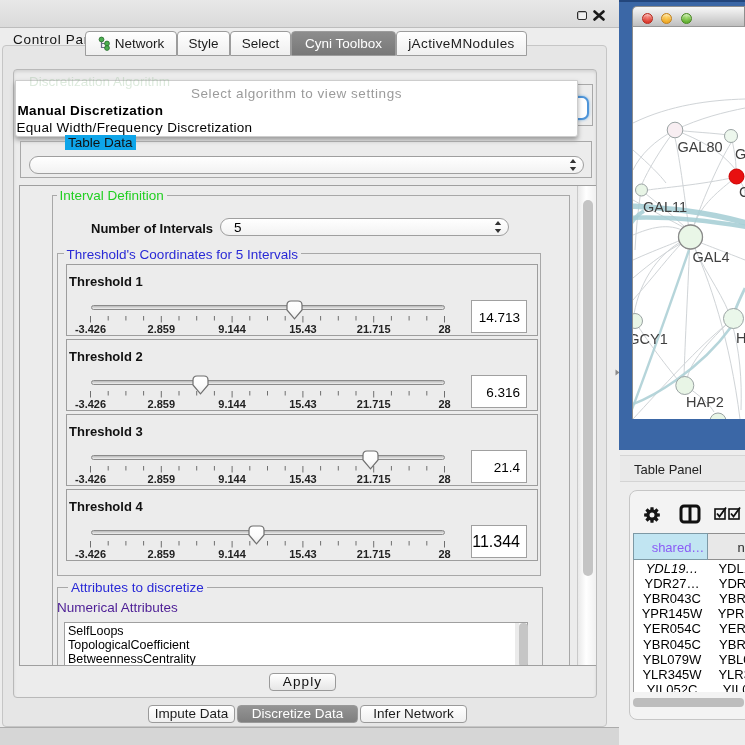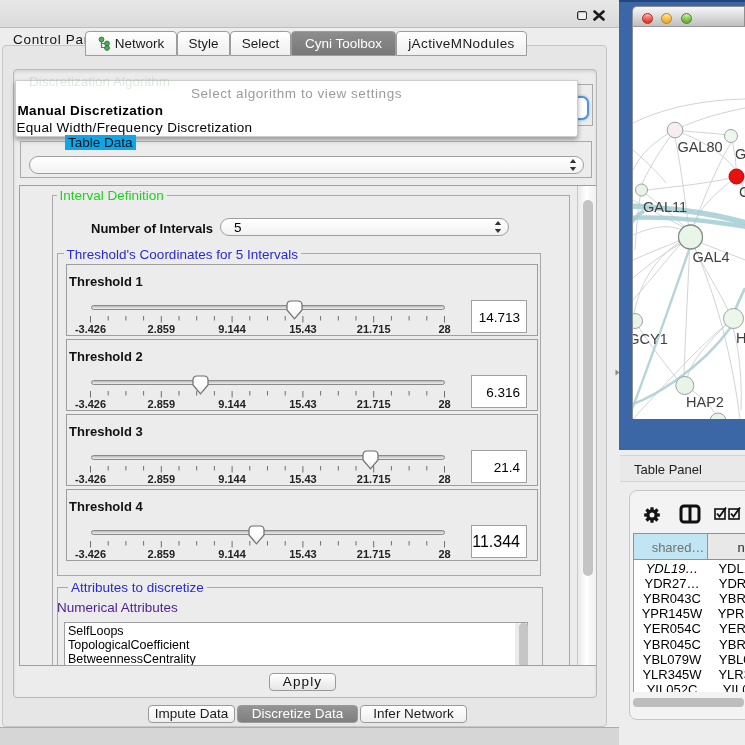--- a/index.html
+++ b/index.html
@@ -330,21 +330,21 @@
 <svg class="abs" style="left:714px;top:506px;" width="14" height="14" viewBox="0 0 14 14">
 <rect x="1" y="3" width="10" height="10" fill="none" stroke="#111" stroke-width="1.6"></rect>
 <path d="M3 7.5 L5.5 10.5 L12 1.5" fill="none" stroke="#111" stroke-width="1.8"></path>
   </svg>
 <svg class="abs" style="left:728px;top:506px;" width="14" height="14" viewBox="0 0 14 14">
 <rect x="1" y="3" width="10" height="10" fill="none" stroke="#111" stroke-width="1.6"></rect>
 <path d="M3 7.5 L5.5 10.5 L12 1.5" fill="none" stroke="#111" stroke-width="1.8"></path>
   </svg>
 <div class="abs" style="left:633px;top:533px;width:118px;height:27px;background:#e8e8e8;border:1px solid #8f8f8f;"></div>
 <div class="abs" style="left:633px;top:533px;width:74.5px;height:27px;background:#c1e5f2;border:1px solid #7d99a5;"></div>
-<div class="abs" style="left:641px;top:540px;width:74px;text-align:center;font-size:13px;color:#737373;">shared…</div>
+<div class="abs" style="left:641px;top:540px;width:74px;text-align:center;font-size:13px;color:#8b5cf6;">shared…</div>
 <div class="abs" style="left:737.5px;top:540px;font-size:13px;color:#2a2a2a;white-space:nowrap;">name</div>
 <div class="abs" style="left:633px;top:560px;width:112px;height:132px;background:#fff;border-left:1px solid #9f9f9f;overflow:hidden;">
     <div style="position:absolute;left:2px;top:0.5px;width:72px;text-align:center;font-size:13px;color:#000;font-style:italic;">YDL19…</div>
     <div style="position:absolute;left:77px;top:0.5px;width:74px;text-align:center;font-size:13px;color:#000;">YDL194W</div>
     <div style="position:absolute;left:2px;top:15.7px;width:72px;text-align:center;font-size:13px;color:#000;">YDR27…</div>
     <div style="position:absolute;left:77px;top:15.7px;width:74px;text-align:center;font-size:13px;color:#000;">YDR277C</div>
     <div style="position:absolute;left:2px;top:30.9px;width:72px;text-align:center;font-size:13px;color:#000;">YBR043C</div>
     <div style="position:absolute;left:77px;top:30.9px;width:74px;text-align:center;font-size:13px;color:#000;">YBR043C</div>
     <div style="position:absolute;left:2px;top:46.1px;width:72px;text-align:center;font-size:13px;color:#000;">YPR145W</div>
     <div style="position:absolute;left:77px;top:46.1px;width:74px;text-align:center;font-size:13px;color:#000;">YPR145W</div>

